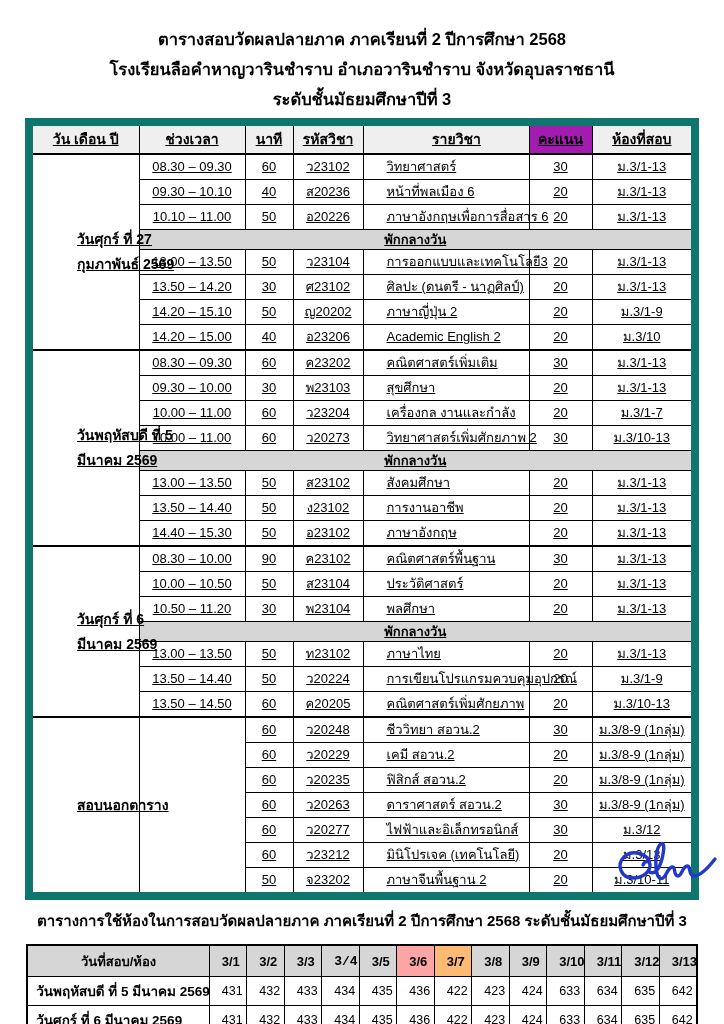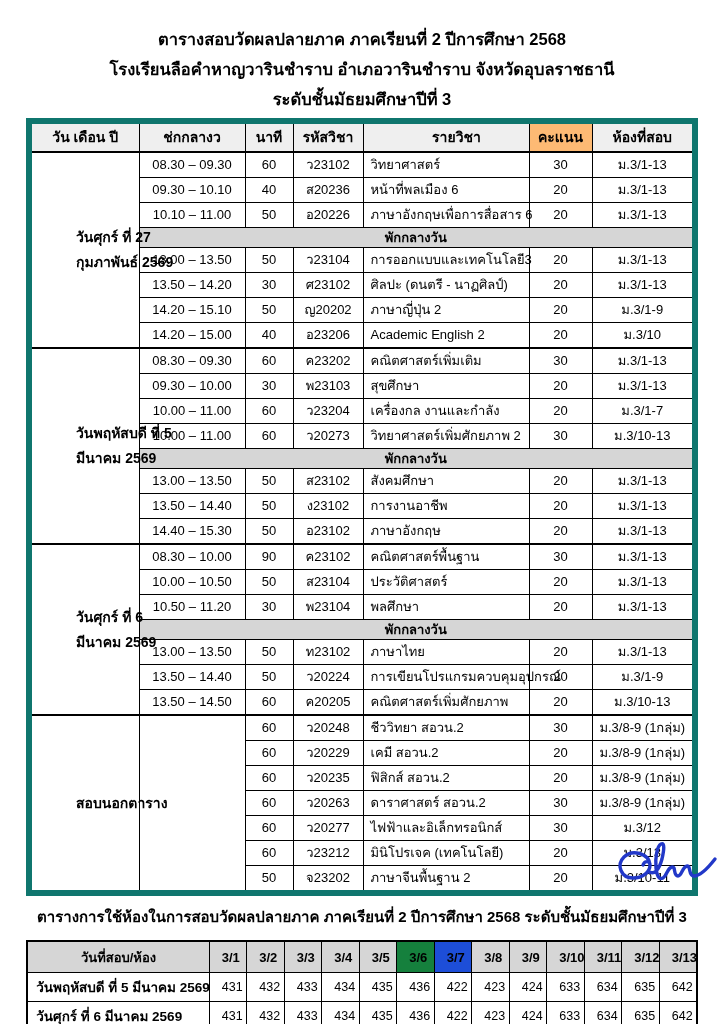--- a/index.html
+++ b/index.html
@@ -5,30 +5,30 @@
   html,body{margin:0;padding:0;background:#9a9a9a;}
   .page{
     width:724px;height:1024px;background:#ffffff;position:relative;margin:0 auto;
     font-family:"Liberation Sans","DejaVu Sans",sans-serif;color:#000;overflow:hidden;
   }
   
   .title-block{text-align:center;padding-top:24px;}
   .title-line{font-size:16.5px;font-weight:bold;line-height:30px;white-space:nowrap;}
   
   table{border-collapse:collapse;table-layout:fixed;}
-  .main{width:666px;margin:4px auto 0;border:6px solid #0f766e;}
+  .main{width:666px;margin:4px auto 0;border:8px solid #0f766e;text-decoration:underline;}
   .main th,.main td{
     border:1px solid #000;font-size:13px;height:24px;line-height:1.1;
     text-align:center;vertical-align:middle;padding:0 3px;white-space:nowrap;
   }
   .main thead th{
     height:27px;font-size:14px;font-weight:bold;background:#efefef;
     border-bottom:2px solid #000;
   }
-  .main td.subject-cell{text-align:left;padding-left:7px;}
+  .main td.subject-cell{text-align:left;padding-left:23px;}
   .main td.day-cell{font-weight:bold;font-size:14px;line-height:25px;padding-left:44px;}
   .main td.lunch-cell{background:#d6d6d6;font-weight:bold;height:19px;line-height:19px;}
   .main tr.group-start td{border-top:2px solid #000;}
   
   .caption-row{position:relative;text-align:center;margin-top:9px;height:26px;}
   .caption{font-size:15px;font-weight:bold;white-space:nowrap;margin-top:24px;}
   .signature{position:absolute;left:612px;top:840px;width:106px;height:62px;pointer-events:none;}
   
   .rooms{width:669px;margin:9px auto 0;border:2px solid #000;}
   .rooms th,.rooms td{
@@ -56,25 +56,25 @@
         <col style="width:106px">
         <col style="width:48px">
       <col style="width:70px">
         <col style="width:166px">
         <col style="width:63px">
         <col style="width:103px">
     </colgroup>
     <thead>
       <tr id="main-head">
           <th style="background: rgb(239, 239, 239);">วัน เดือน ปี</th>
-          <th style="background: rgb(239, 239, 239);">ช่กกลางว</th>
+          <th style="background: rgb(239, 239, 239);">ช่วงเวลา</th>
           <th style="background: rgb(239, 239, 239);">นาที</th>
           <th style="background: rgb(239, 239, 239);">รหัสวิชา</th>
           <th style="background: rgb(239, 239, 239); padding-left: 24px;">รายวิชา</th>
-          <th style="background: #fdba74;">คะแนน</th>
+          <th style="background: #a21caf;">คะแนน</th>
           <th style="background: rgb(239, 239, 239);">ห้องที่สอบ</th>
         </tr>
     </thead>
     <tbody id="main-body">
         <tr class="group-start">
           <td class="day-cell" rowspan="8">
             <div>วันศุกร์ ที่ 27</div>
             <div>กุมภาพันธ์ 2569</div>
           </td>
           <td>08.30 – 09.30</td>
@@ -333,24 +333,24 @@
         <col style="width: 37.5px;">
         <col style="width: 37.5px;">
         <col style="width: 37.5px;">
       </colgroup>
     <thead>
       <tr id="rooms-head">
           <th class="corner" style="background: rgb(214, 214, 214);">วันที่สอบ/ห้อง</th>
           <th style="background: rgb(214, 214, 214);">3/1</th>
           <th style="background: rgb(214, 214, 214);">3/2</th>
           <th style="background: rgb(214, 214, 214);">3/3</th>
-          <th style="background: rgb(214, 214, 214);">3/4</th>
+          <th style="background: rgb(214, 214, 214); font-family: Liberation Mono, monospace;">3/4</th>
           <th style="background: rgb(214, 214, 214);">3/5</th>
-          <th style="background: #15803d; text-align: right;">3/6</th>
-          <th style="background: #1d4ed8; margin-left: 44px;">3/7</th>
+          <th style="background: #fca5a5; text-align: right;">3/6</th>
+          <th style="background: #fdba74; margin-left: 44px;">3/7</th>
           <th style="background: rgb(214, 214, 214);">3/8</th>
           <th style="background: rgb(214, 214, 214);">3/9</th>
           <th style="background: rgb(214, 214, 214); margin-top: 45px;">3/10</th>
           <th style="background: rgb(214, 214, 214);">3/11</th>
           <th style="background: rgb(214, 214, 214);">3/12</th>
           <th style="background: rgb(214, 214, 214);">3/13</th>
         </tr>
     </thead>
     <tbody id="rooms-body">
         <tr>

